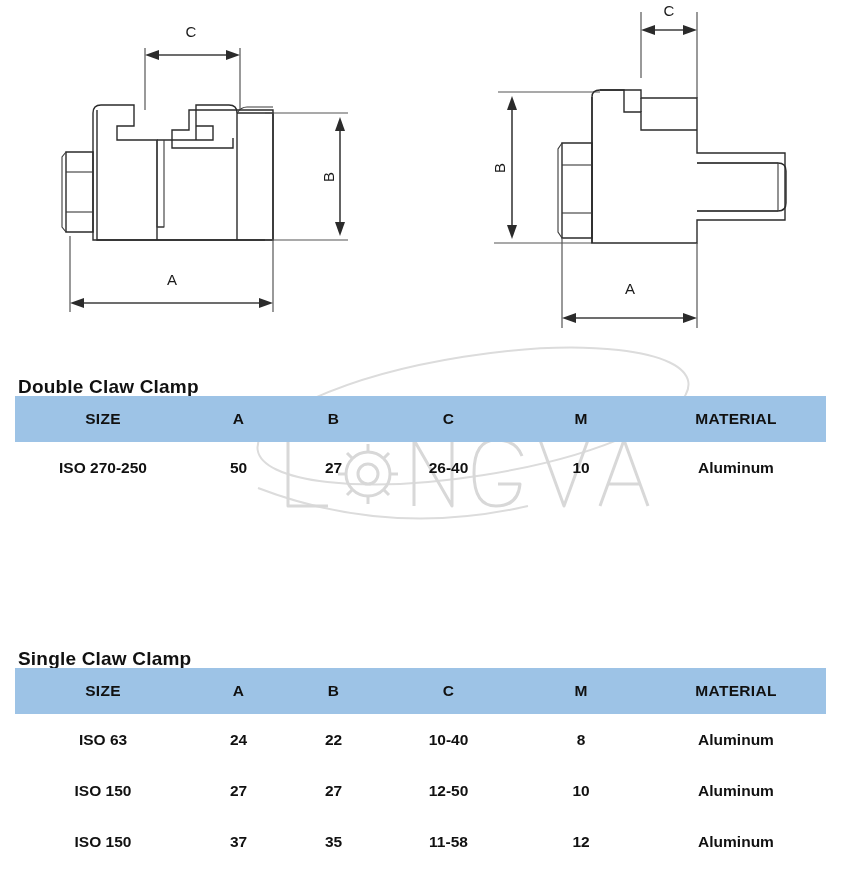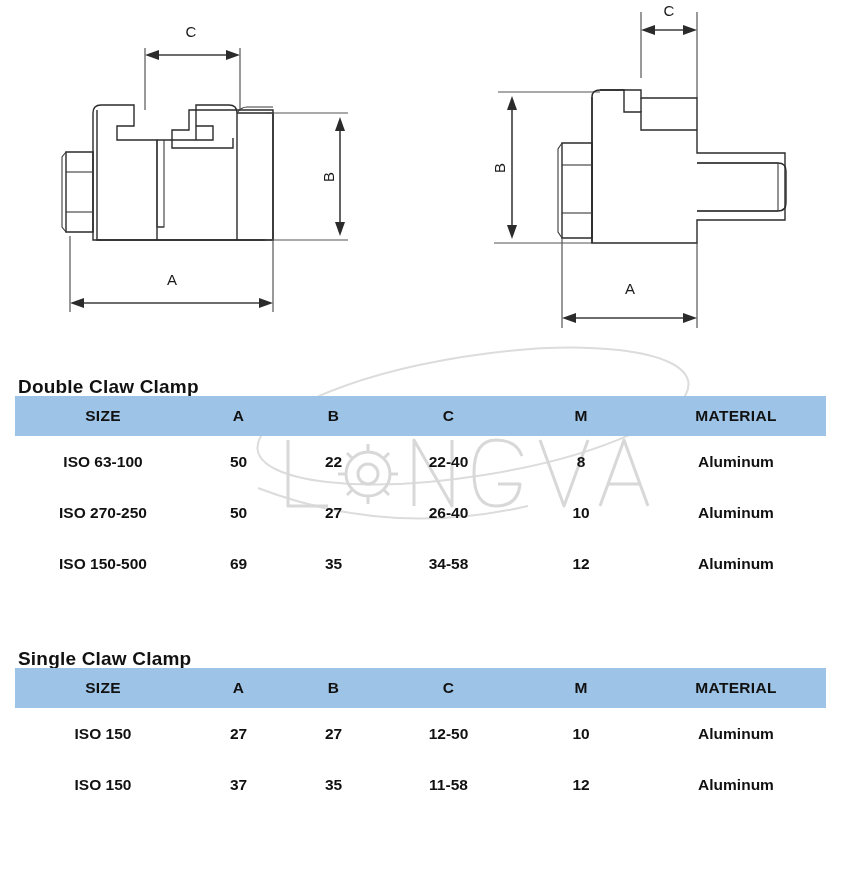--- a/index.html
+++ b/index.html
@@ -107,21 +107,21 @@
   .spec-table {
     position: absolute;
     left: 15px;
     top: 36px;
     width: 811px;
     border-collapse: collapse;
     table-layout: fixed;
   }
   .spec-table th {
     background: #9dc3e6;
-    height: 40px;
+    height: 46px;
     font-size: 15.5px;
     font-weight: bold;
     color: #111111;
     letter-spacing: 0.3px;
     text-align: center;
     vertical-align: middle;
     border: none;
     padding: 0;
   }
   .spec-table td {
@@ -330,41 +330,25 @@
         <th>SIZE</th>
         <th>A</th>
         <th>B</th>
         <th>C</th>
         <th>M</th>
         <th>MATERIAL</th>
       </tr>
     </thead>
     <tbody>
       <tr>
-        <td>ISO 63-100</td>
-        <td>50</td>
-        <td>22</td>
-        <td>22-40</td>
-        <td>8</td>
-        <td>Aluminum</td>
-      </tr>
-      <tr>
         <td>ISO 270-250</td>
         <td>50</td>
         <td>27</td>
         <td>26-40</td>
         <td>10</td>
-        <td>Aluminum</td>
-      </tr>
-      <tr>
-        <td>ISO 150-500</td>
-        <td>69</td>
-        <td>35</td>
-        <td>34-58</td>
-        <td>12</td>
         <td>Aluminum</td>
       </tr>
     </tbody>
   </table>
 </div>
 
 <div class="section" id="section-1" style="top:632px;">
   <div class="section-title">Single Claw Clamp</div>
   <table class="spec-table">
     <colgroup>
@@ -380,20 +364,28 @@
         <th>SIZE</th>
         <th>A</th>
         <th>B</th>
         <th>C</th>
         <th>M</th>
         <th>MATERIAL</th>
       </tr>
     </thead>
     <tbody>
       <tr>
+        <td>ISO 63</td>
+        <td>24</td>
+        <td>22</td>
+        <td>10-40</td>
+        <td>8</td>
+        <td>Aluminum</td>
+      </tr>
+      <tr>
         <td>ISO 150</td>
         <td>27</td>
         <td>27</td>
         <td>12-50</td>
         <td>10</td>
         <td>Aluminum</td>
       </tr>
       <tr>
         <td>ISO 150</td>
         <td>37</td>

